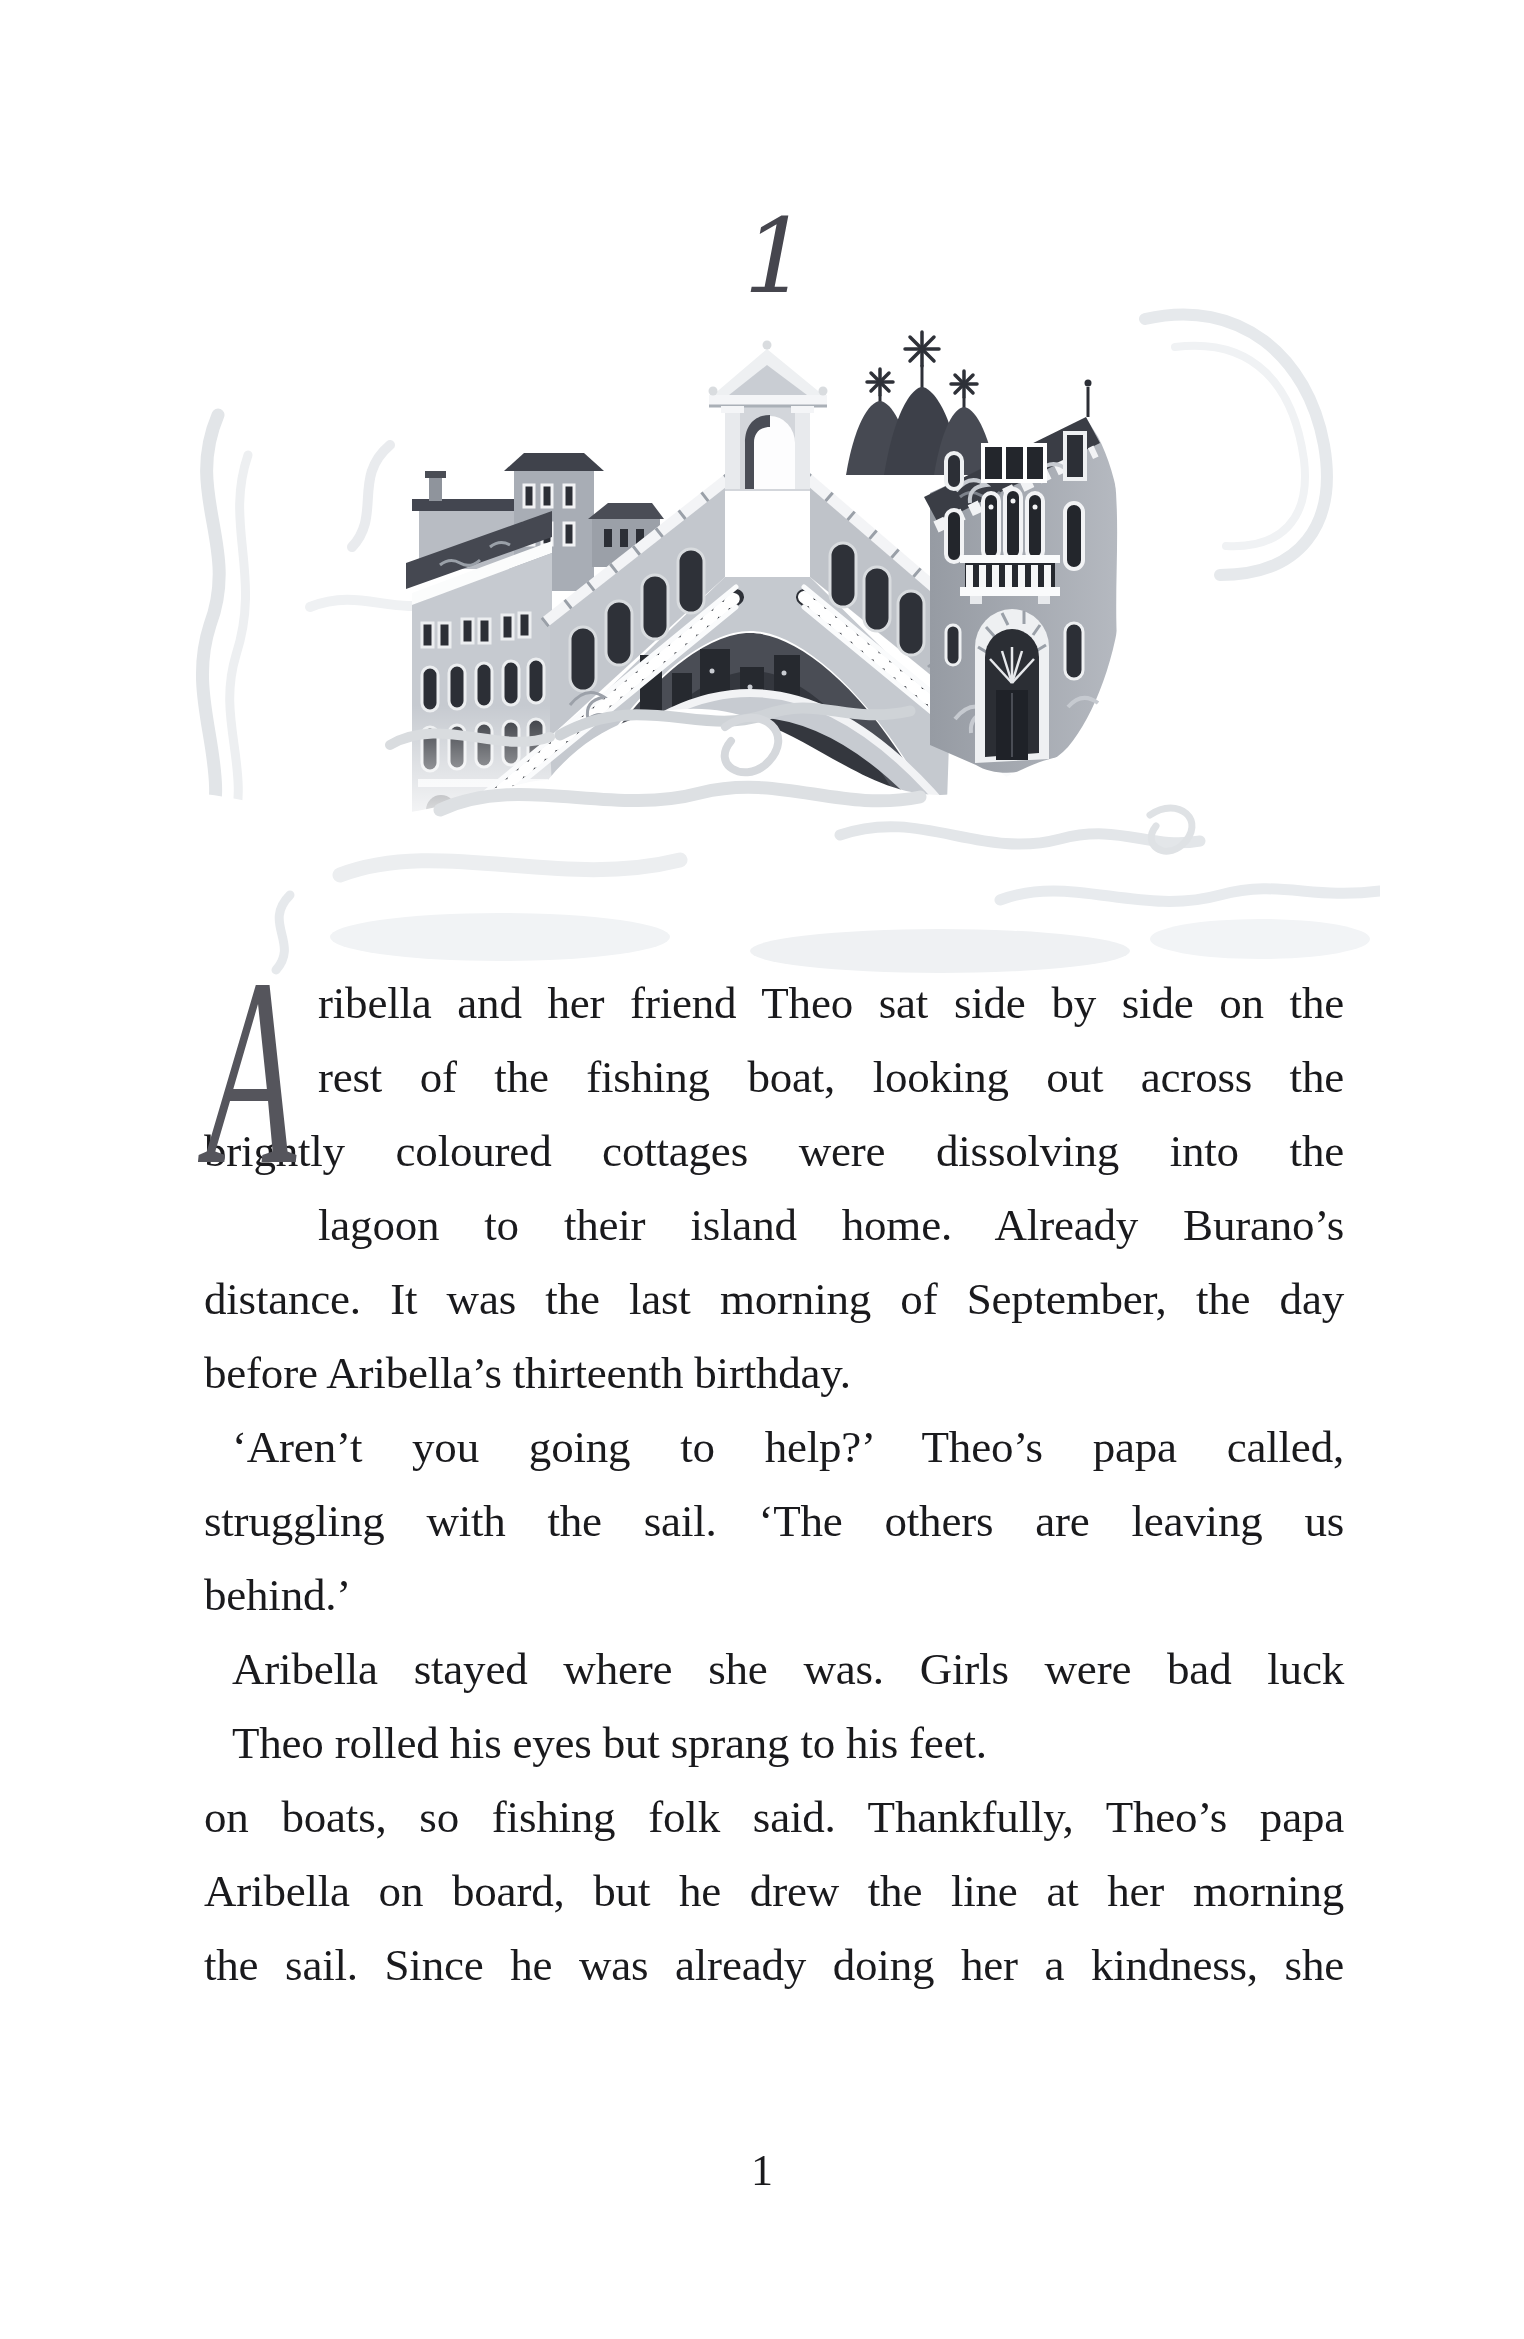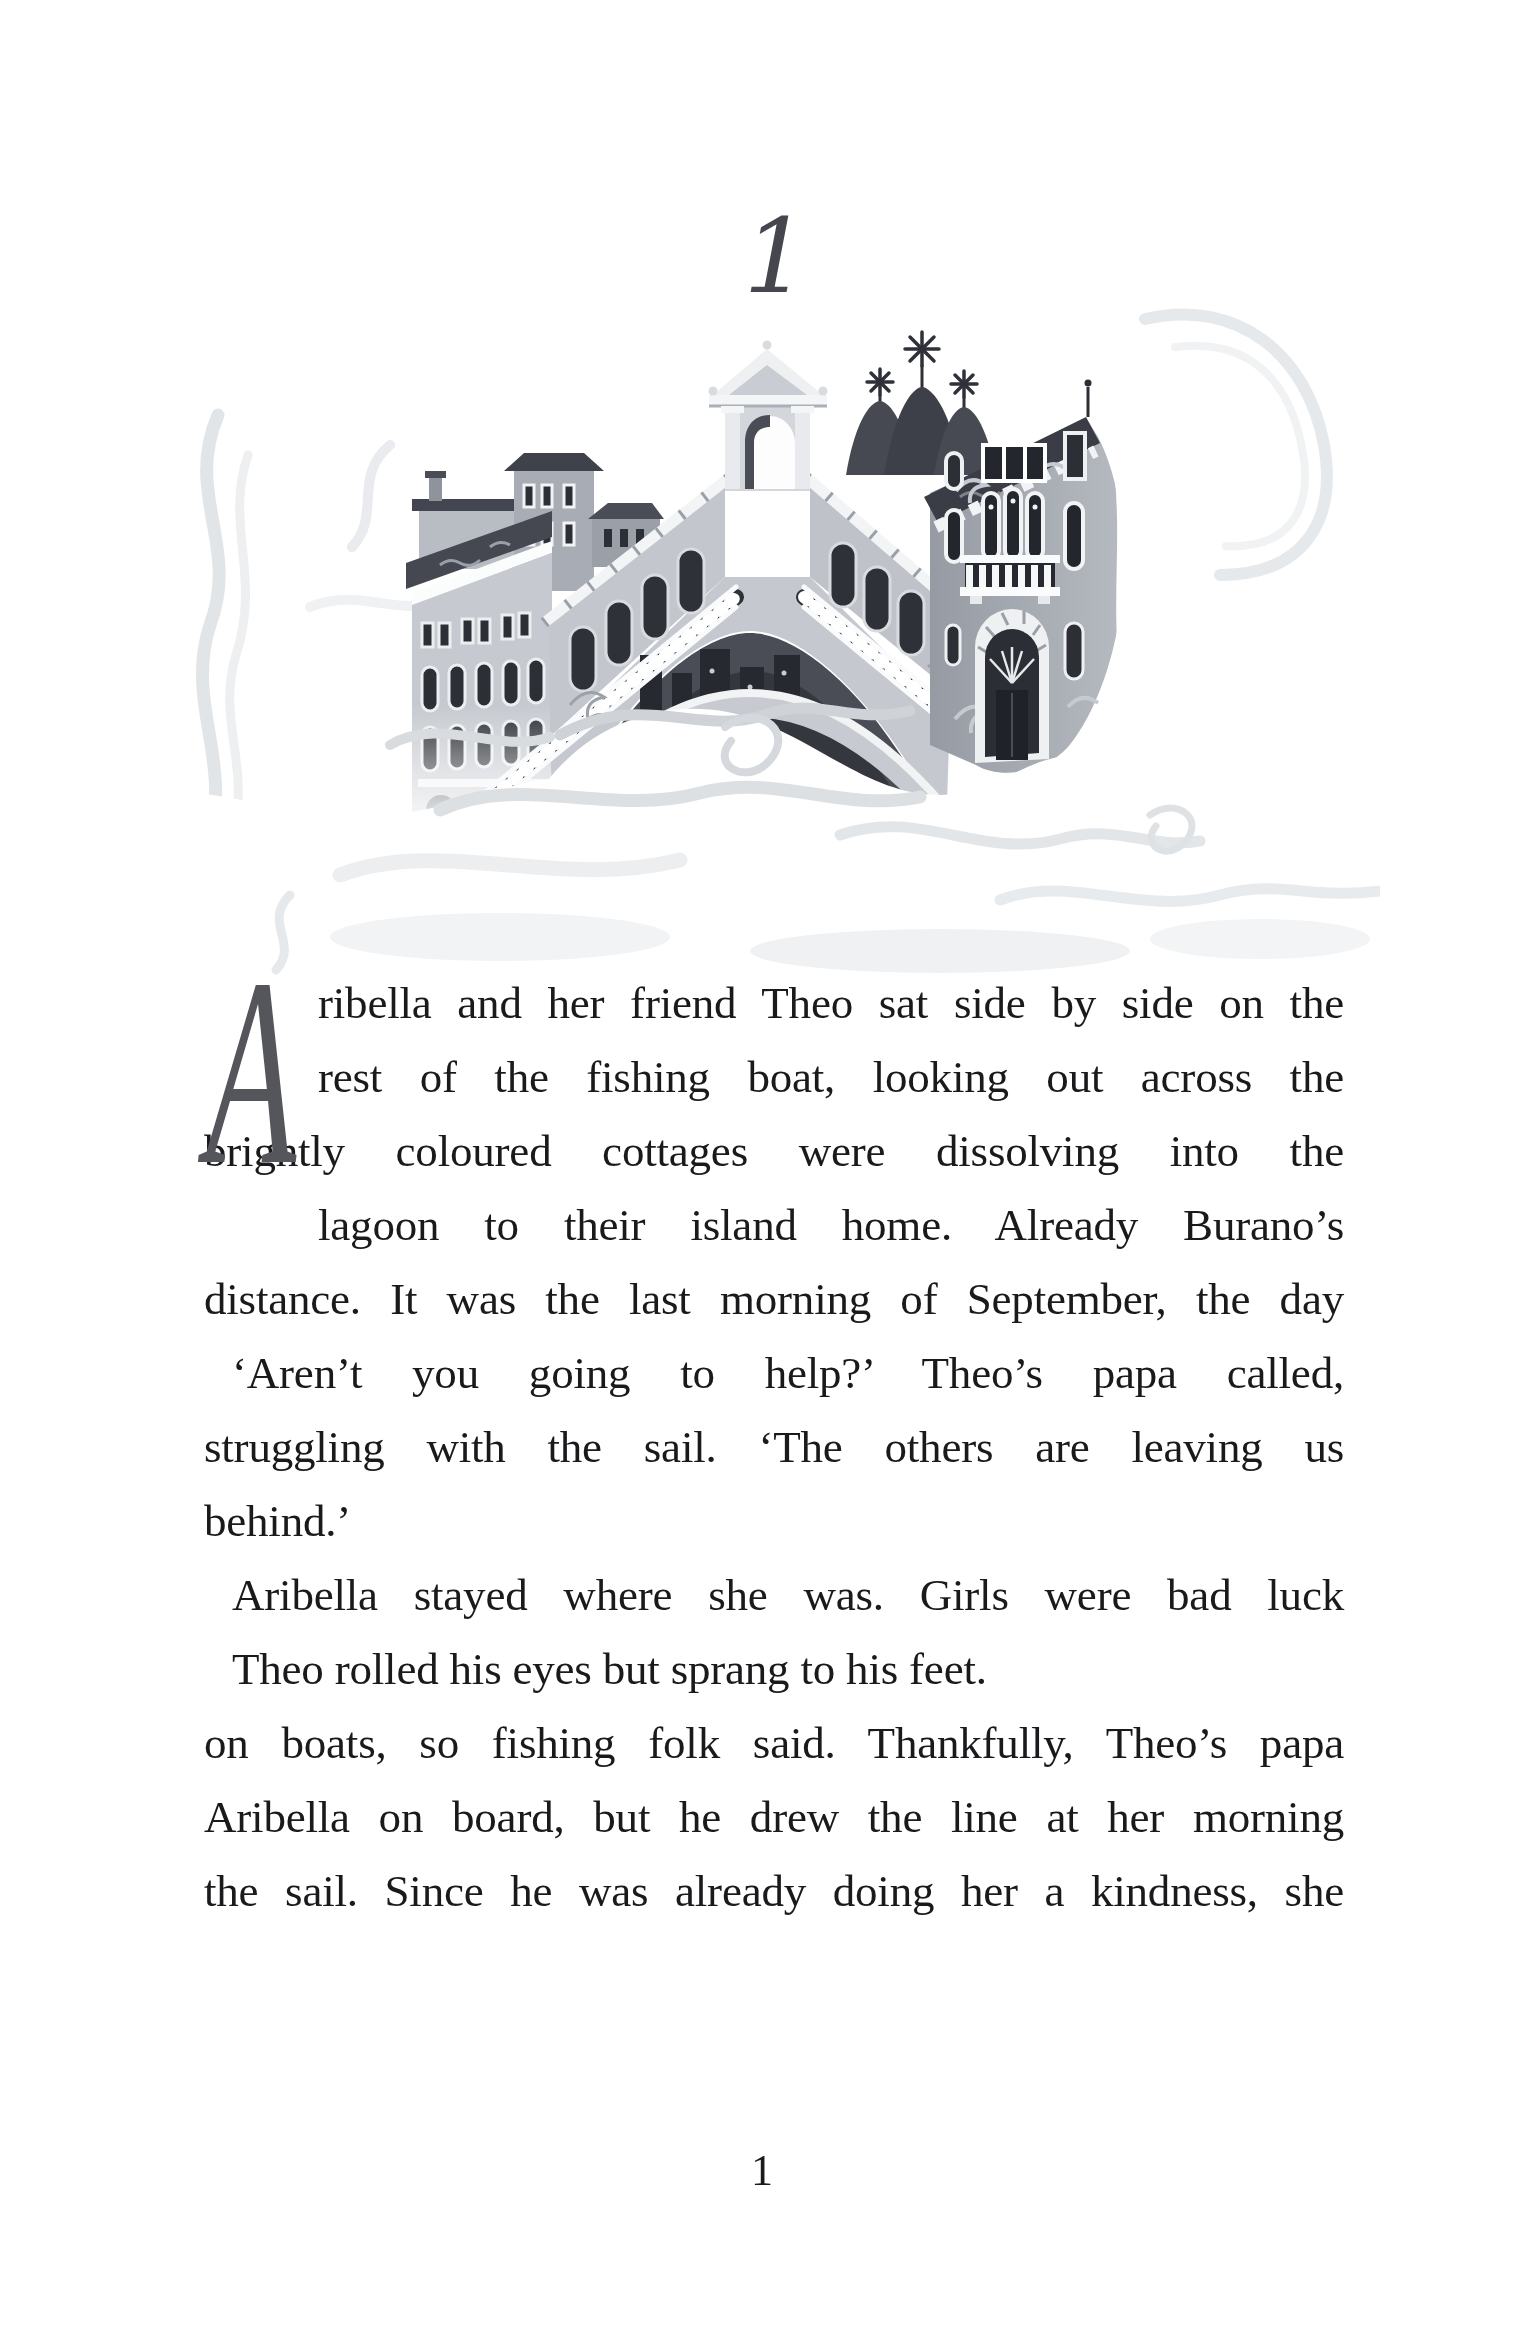--- a/index.html
+++ b/index.html
@@ -353,20 +353,21 @@
   </div>
 
   <div class="textblock">
     <div class="dropcap">A</div>
     <div class="lines">
         <div class="tline just drop">ribella and her friend Theo sat side by side on the</div>
         <div class="tline just drop">rest of the fishing boat, looking out across the</div>
         <div class="tline just">brightly coloured cottages were dissolving into the</div>
         <div class="tline just drop">lagoon to their island home. Already Burano’s</div>
         <div class="tline just">distance. It was the last morning of September, the day</div>
+        <div class="tline">before Aribella’s thirteenth birthday.</div>
         <div class="tline just ind">‘Aren’t you going to help?’ Theo’s papa called,</div>
         <div class="tline just">struggling with the sail. ‘The others are leaving us</div>
         <div class="tline">behind.’</div>
         <div class="tline just ind">Aribella stayed where she was. Girls were bad luck</div>
         <div class="tline ind">Theo rolled his eyes but sprang to his feet.</div>
         <div class="tline just">on boats, so fishing folk said. Thankfully, Theo’s papa</div>
         <div class="tline just">Aribella on board, but he drew the line at her morning</div>
         <div class="tline just">the sail. Since he was already doing her a kindness, she</div>
       </div>
   </div>

